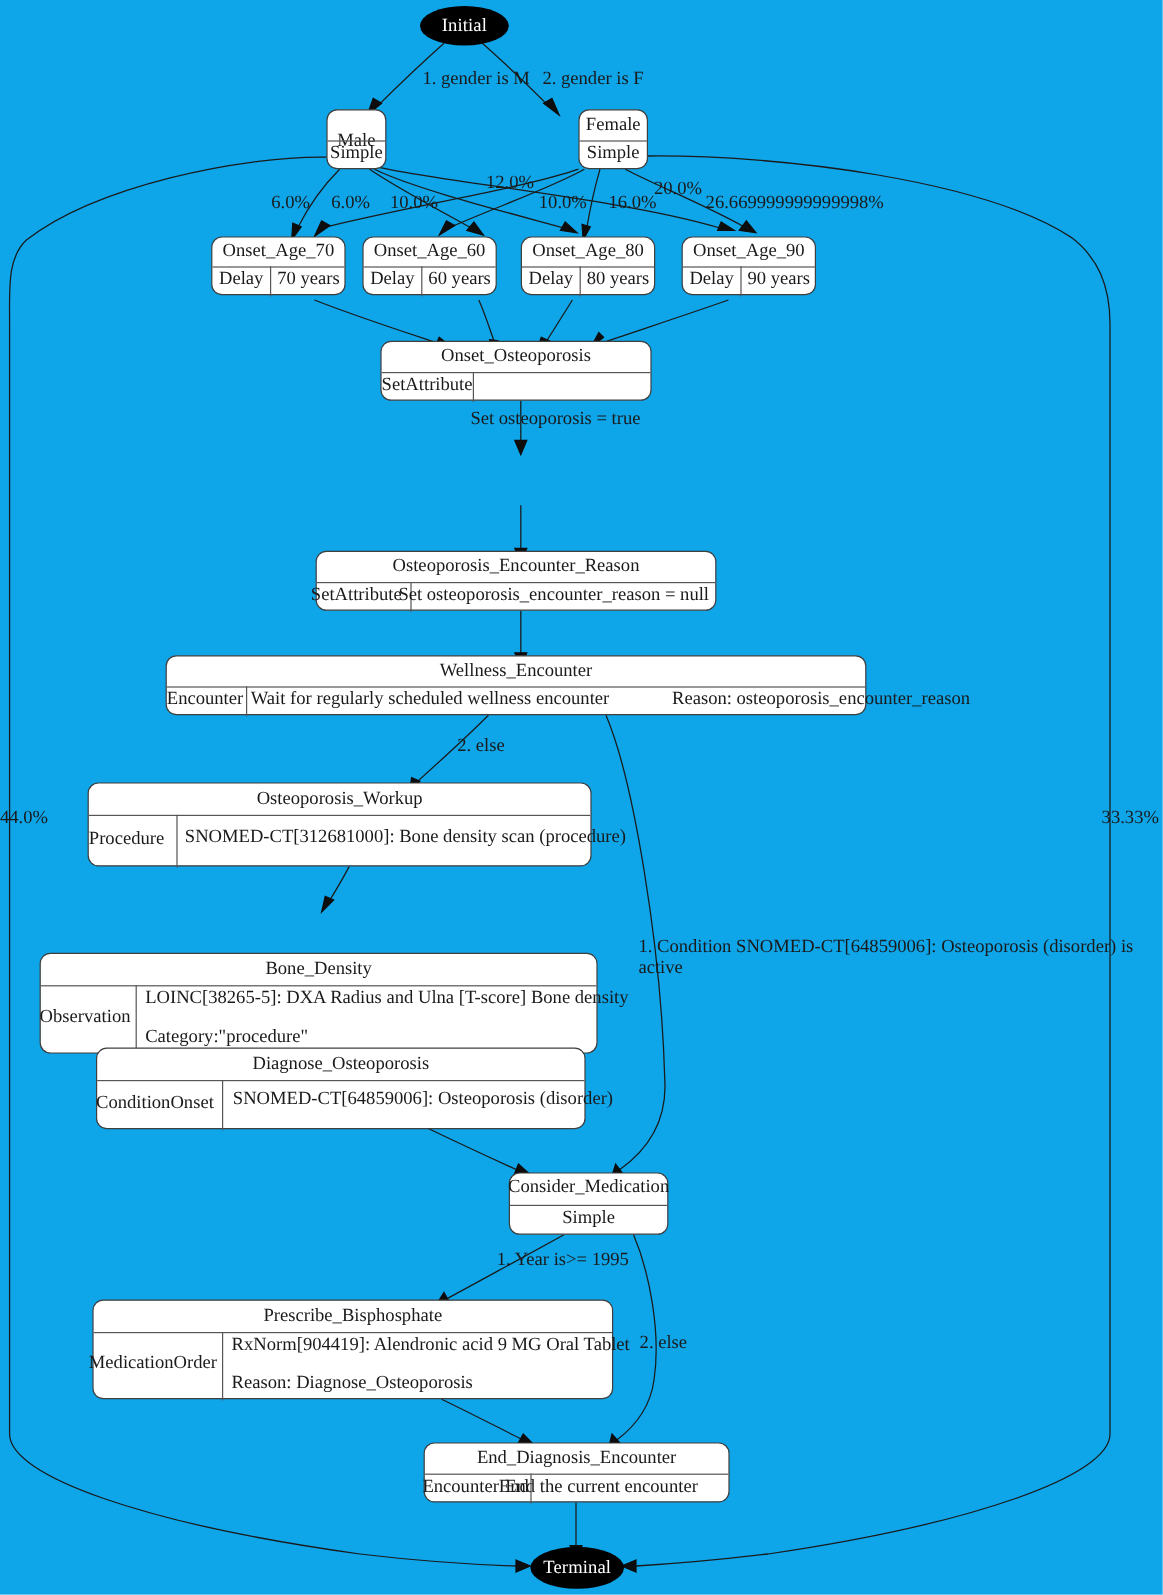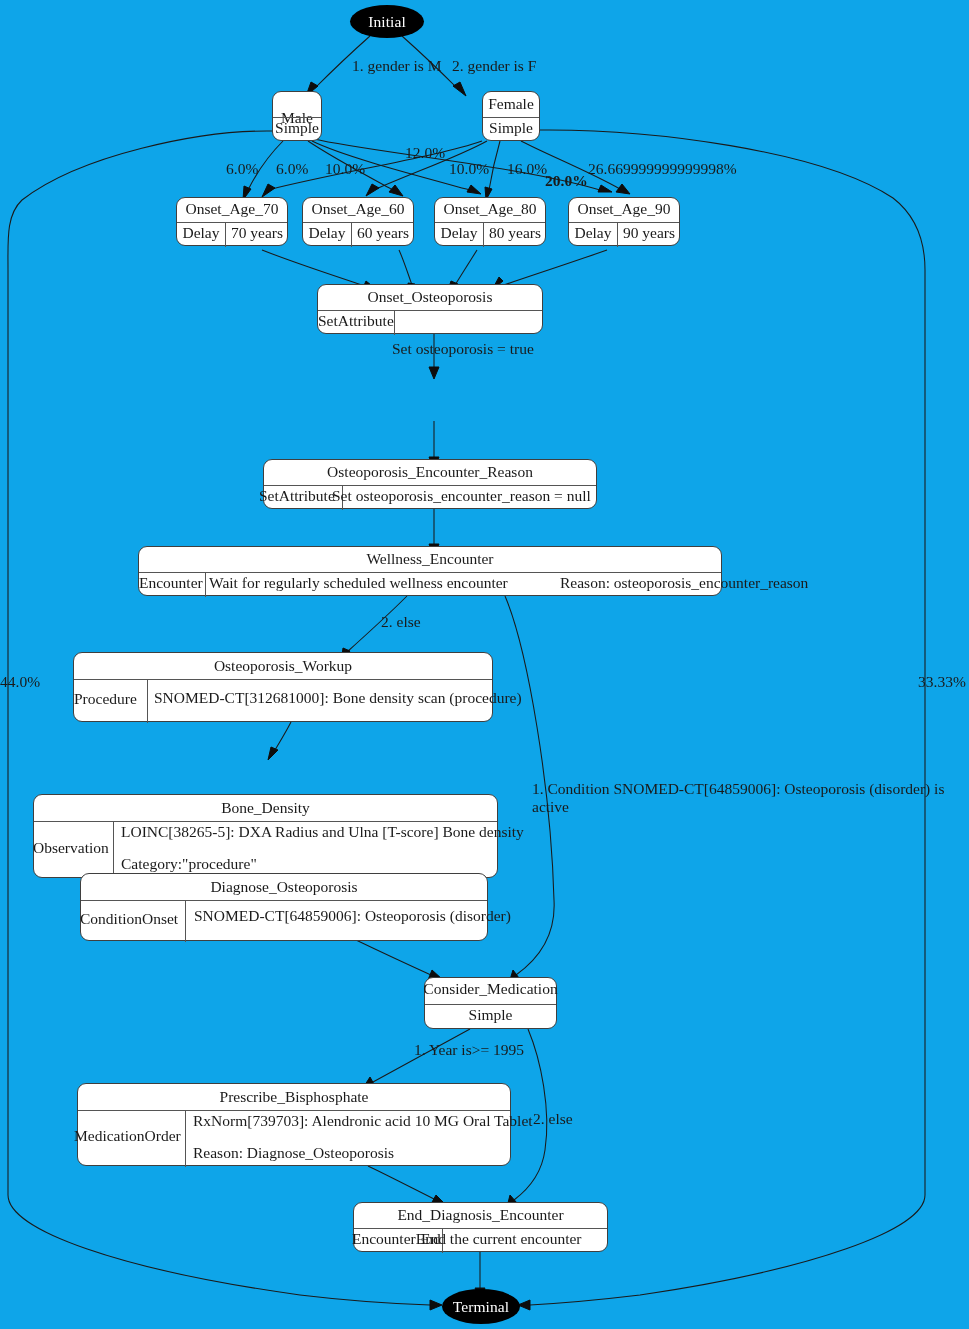--- a/index.html
+++ b/index.html
@@ -280,21 +280,21 @@
     <div class="title" style="top:2px; left:-12px; right:-12px;">Consider_Medication</div>
     <div class="hrule" style="top:26px;"></div>
     <div class="cell ctr" style="left:0; right:0; top:28px;">Simple</div>
   </div>
 
   <div class="rec" style="left:77px; top:1083px; width:434px; height:83px;">
     <div class="title" style="top:4px;">Prescribe_Bisphosphate</div>
     <div class="hrule" style="top:26px;"></div>
     <div class="vrule" style="left:107px; top:26px; height:57px;"></div>
     <div class="cell" style="left:-4px; top:43px;">MedicationOrder</div>
-    <div class="cell" style="left:115px; top:28px;">RxNorm[739703]: Alendronic acid 10 MG Oral Tablet</div>
+    <div class="cell" style="left:115px; top:28px;">RxNorm[904419]: Alendronic acid 9 MG Oral Tablet</div>
     <div class="cell" style="left:115px; top:60px;font-family:Liberation Serif, serif;">Reason: Diagnose_Osteoporosis</div>
   </div>
 
   <div class="rec" style="left:353px; top:1202px; width:255px; height:50px;">
     <div class="title" style="top:3px;">End_Diagnosis_Encounter</div>
     <div class="hrule" style="top:25px;"></div>
     <div class="vrule" style="left:88px; top:25px; height:25px;"></div>
     <div class="cell" style="left:-2px; top:27px;">EncounterEnd</div>
     <div class="cell" style="left:67px; top:27px;">End the current encounter</div>
   </div>
@@ -305,21 +305,21 @@
 
   <div class="edge-label" style="left:352px; top:57px;">1. gender is M</div>
   <div class="edge-label" style="left:452px; top:57px;">2. gender is F</div>
 
   <div class="edge-label" style="left:226px; top:160px;">6.0%</div>
   <div class="edge-label" style="left:276px; top:160px;">6.0%</div>
   <div class="edge-label" style="left:325px; top:160px;">10.0%</div>
   <div class="edge-label" style="left:385px; top:144px;margin-left:20px;">12.0%</div>
   <div class="edge-label" style="left:449px; top:160px;">10.0%</div>
   <div class="edge-label" style="left:507px; top:160px;">16.0%</div>
-  <div class="edge-label" style="left:545px; top:172px;font-weight:bold;">20.0%</div>
+  <div class="edge-label" style="left:545px; top:149px;">20.0%</div>
   <div class="edge-label" style="left:588px; top:160px;">26.669999999999998%</div>
 
   <div class="edge-label" style="left:0px; top:673px;">44.0%</div>
   <div class="edge-label" style="left:918px; top:673px;">33.33%</div>
 
   <div class="edge-label" style="left:381px; top:613px;">2. else</div>
 
   <div class="edge-label wrap" style="left:532px; top:780px; width:448px;">1. Condition SNOMED-CT[64859006]: Osteoporosis (disorder) is active</div>
 
   <div class="edge-label" style="left:414px; top:1041px;">1. Year is&gt;= 1995</div>

